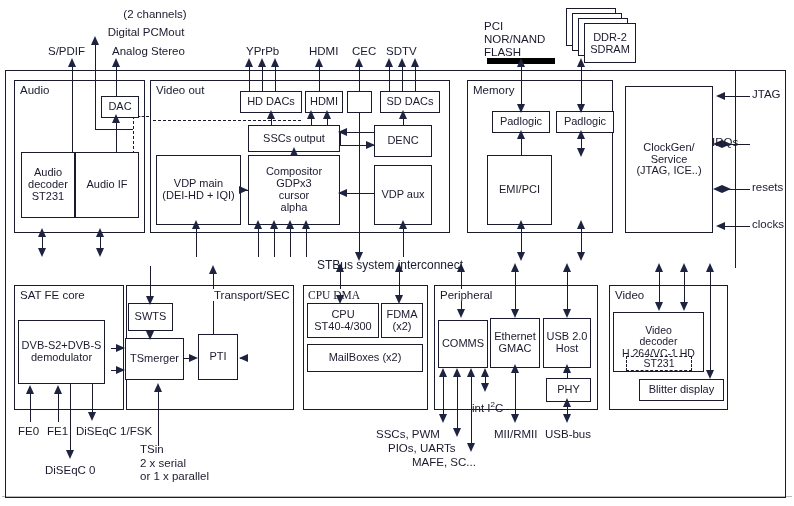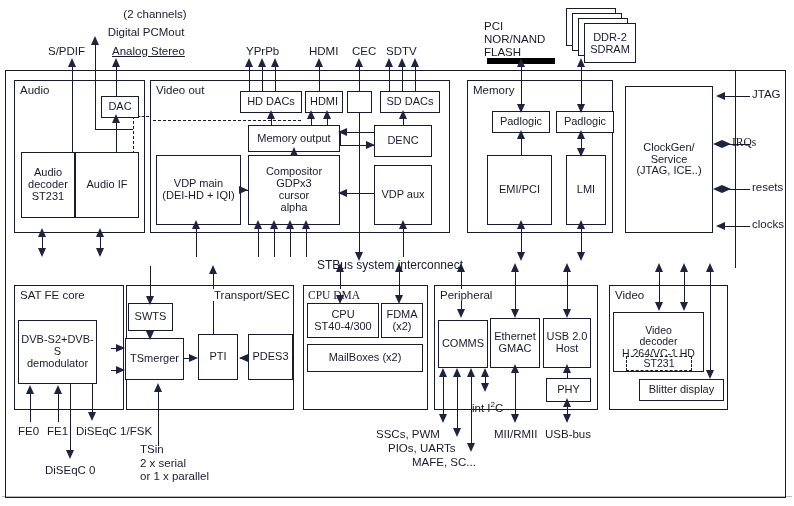--- a/index.html
+++ b/index.html
@@ -67,21 +67,21 @@
   <div class="grp" style="left:5px; top:70px; width:781px; height:428px; border-width:1.6px;"></div>
 
   <div class="vline" style="left:735px; top:70px; height:198px;"></div>
   <div class="hline" style="left:5px; top:70px; width:731px;"></div>
 
   <div class="pageline" style="left:2px; top:496px; width:790px;"></div>
 
   <div class="lbl center" style="left:100px; top:8px; width:110px;">(2 channels)</div>
   <div class="lbl center" style="left:86px; top:26px; width:120px;">Digital PCMout</div>
   <div class="lbl" style="left:48px; top:45px;">S/PDIF</div>
-  <div class="lbl" style="left:112px; top:45px;text-decoration:underline;">Analog Stereo</div>
+  <div class="lbl" style="left:112px; top:45px;">Analog Stereo</div>
   <div class="lbl" style="left:246px; top:45px;">YPrPb</div>
   <div class="lbl" style="left:309px; top:45px;">HDMI</div>
   <div class="lbl" style="left:352px; top:45px;">CEC</div>
   <div class="lbl" style="left:386px; top:45px;">SDTV</div>
 
   <div class="lbl" style="left:484px; top:20px; line-height:1.12;">
     <div>PCI</div>
     <div>NOR/NAND</div>
     <div>FLASH</div>
   </div>
@@ -173,21 +173,21 @@
   <div class="box" style="left:347px; top:91px; width:25px; height:22px;">
     <span></span>
   </div>
   <div class="box" style="left:380px; top:91px; width:60px; height:22px;">
     <span>SD DACs</span>
   </div>
 
   <div class="hdash" style="left:153px; top:120px; width:148px;"></div>
 
   <div class="box" style="left:248px; top:125px; width:92px; height:27px;">
-    <span>Memory output</span>
+    <span>SSCs output</span>
   </div>
   <div class="box" style="left:374px; top:125px; width:58px; height:32px;">
     <span>DENC</span>
   </div>
   <div class="box" style="left:156px; top:155px; width:85px; height:70px; flex-direction:column;">
     <span>VDP main<br>(DEI-HD + IQI)</span>
   </div>
   <div class="box" style="left:248px; top:155px; width:92px; height:70px; flex-direction:column;">
     <span>Compositor<br>GDPx3<br>cursor<br>alpha</span>
   </div>
@@ -240,23 +240,20 @@
 
   <div class="box" style="left:492px; top:111px; width:58px; height:22px;">
     <span>Padlogic</span>
   </div>
   <div class="box" style="left:556px; top:111px; width:58px; height:22px;">
     <span>Padlogic</span>
   </div>
   <div class="box" style="left:487px; top:155px; width:65px; height:70px;">
     <span>EMI/PCI</span>
   </div>
-  <div class="box" style="left:566px; top:155px; width:40px; height:70px;">
-    <span>LMI</span>
-  </div>
 
   <div class="vline" style="left:521px; top:133px; height:22px;"></div>
   <div class="ar ar-up" style="left:516.5px; top:130px;"></div>
   <div class="vline" style="left:581px; top:133px; height:22px;"></div>
   <div class="ar ar-up" style="left:576.5px; top:130px;"></div>
   <div class="ar ar-down" style="left:576.5px; top:148px;"></div>
 
   <div class="vline" style="left:521px; top:225px; height:32px;"></div>
   <div class="ar ar-up" style="left:516.5px; top:220px;"></div>
   <div class="ar ar-down" style="left:516.5px; top:252px;"></div>
@@ -265,57 +262,54 @@
   <div class="ar ar-down" style="left:576.5px; top:252px;"></div>
 
   <div class="box" style="left:625px; top:86px; width:88px; height:147px; flex-direction:column;">
     <span>ClockGen/<br>Service<br>(JTAG, ICE..)</span>
   </div>
 
   <div class="lbl" style="left:752px; top:88px;">JTAG</div>
   <div class="hline" style="left:725px; top:96px; width:25px;"></div>
   <div class="ar ar-left" style="left:716px; top:91.5px;"></div>
 
-  <div class="lbl" style="left:732px; top:136px;font-family:Liberation Serif, serif;">IRQs</div>
+  <div class="lbl" style="left:712px; top:136px;">IRQs</div>
   <div class="hline" style="left:722px; top:144px; width:28px;"></div>
   <div class="ar ar-left" style="left:713px; top:139.5px;"></div>
   <div class="ar ar-right" style="left:722px; top:139.5px;"></div>
 
   <div class="lbl" style="left:752px; top:181px;">resets</div>
   <div class="hline" style="left:722px; top:189px; width:28px;"></div>
   <div class="ar ar-left" style="left:713px; top:184.5px;"></div>
   <div class="ar ar-right" style="left:722px; top:184.5px;"></div>
 
   <div class="lbl" style="left:752px; top:218px;">clocks</div>
   <div class="hline" style="left:725px; top:226px; width:25px;"></div>
   <div class="ar ar-left" style="left:716px; top:221.5px;"></div>
 
   <div class="lbl center" style="left:300px; top:258px; width:180px; font-size:12px;">STBus system interconnect</div>
 
   <div class="grp" style="left:14px; top:285px; width:110px; height:125px;"></div>
   <div class="grp-label" style="left:18px; top:289px;">SAT FE core</div>
 
-  <div class="box" style="left:18px; top:320px; width:79px; height:64px; flex-direction:column;">
+  <div class="box" style="left:18px; top:320px; width:87px; height:64px; flex-direction:column;">
     <span>DVB-S2+DVB-S<br>demodulator</span>
   </div>
 
   <div class="grp" style="left:126px; top:285px; width:168px; height:125px;"></div>
   <div class="grp-label" style="left:212px; top:289px;">Transport/SEC</div>
 
   <div class="box" style="left:128px; top:303px; width:45px; height:28px;">
     <span>SWTS</span>
   </div>
   <div class="box" style="left:198px; top:334px; width:40px; height:46px;">
     <span>PTI</span>
   </div>
   <div class="box" style="left:125px; top:338px; width:59px; height:42px;">
     <span>TSmerger</span>
-  </div>
-  <div class="box" style="left:248px; top:334px; width:45px; height:46px;">
-    <span>PDES3</span>
   </div>
 
   <div class="vline" style="left:150px; top:266px; height:31px;"></div>
   <div class="ar ar-down" style="left:145.5px; top:296px;"></div>
   <div class="vline" style="left:150px; top:331px; height:3px;"></div>
   <div class="ar ar-down" style="left:145.5px; top:331px;"></div>
 
   <div class="hline" style="left:111px; top:348px; width:10px;"></div>
   <div class="ar ar-right" style="left:116px; top:343.5px;"></div>
   <div class="hline" style="left:111px; top:370px; width:10px;"></div>

